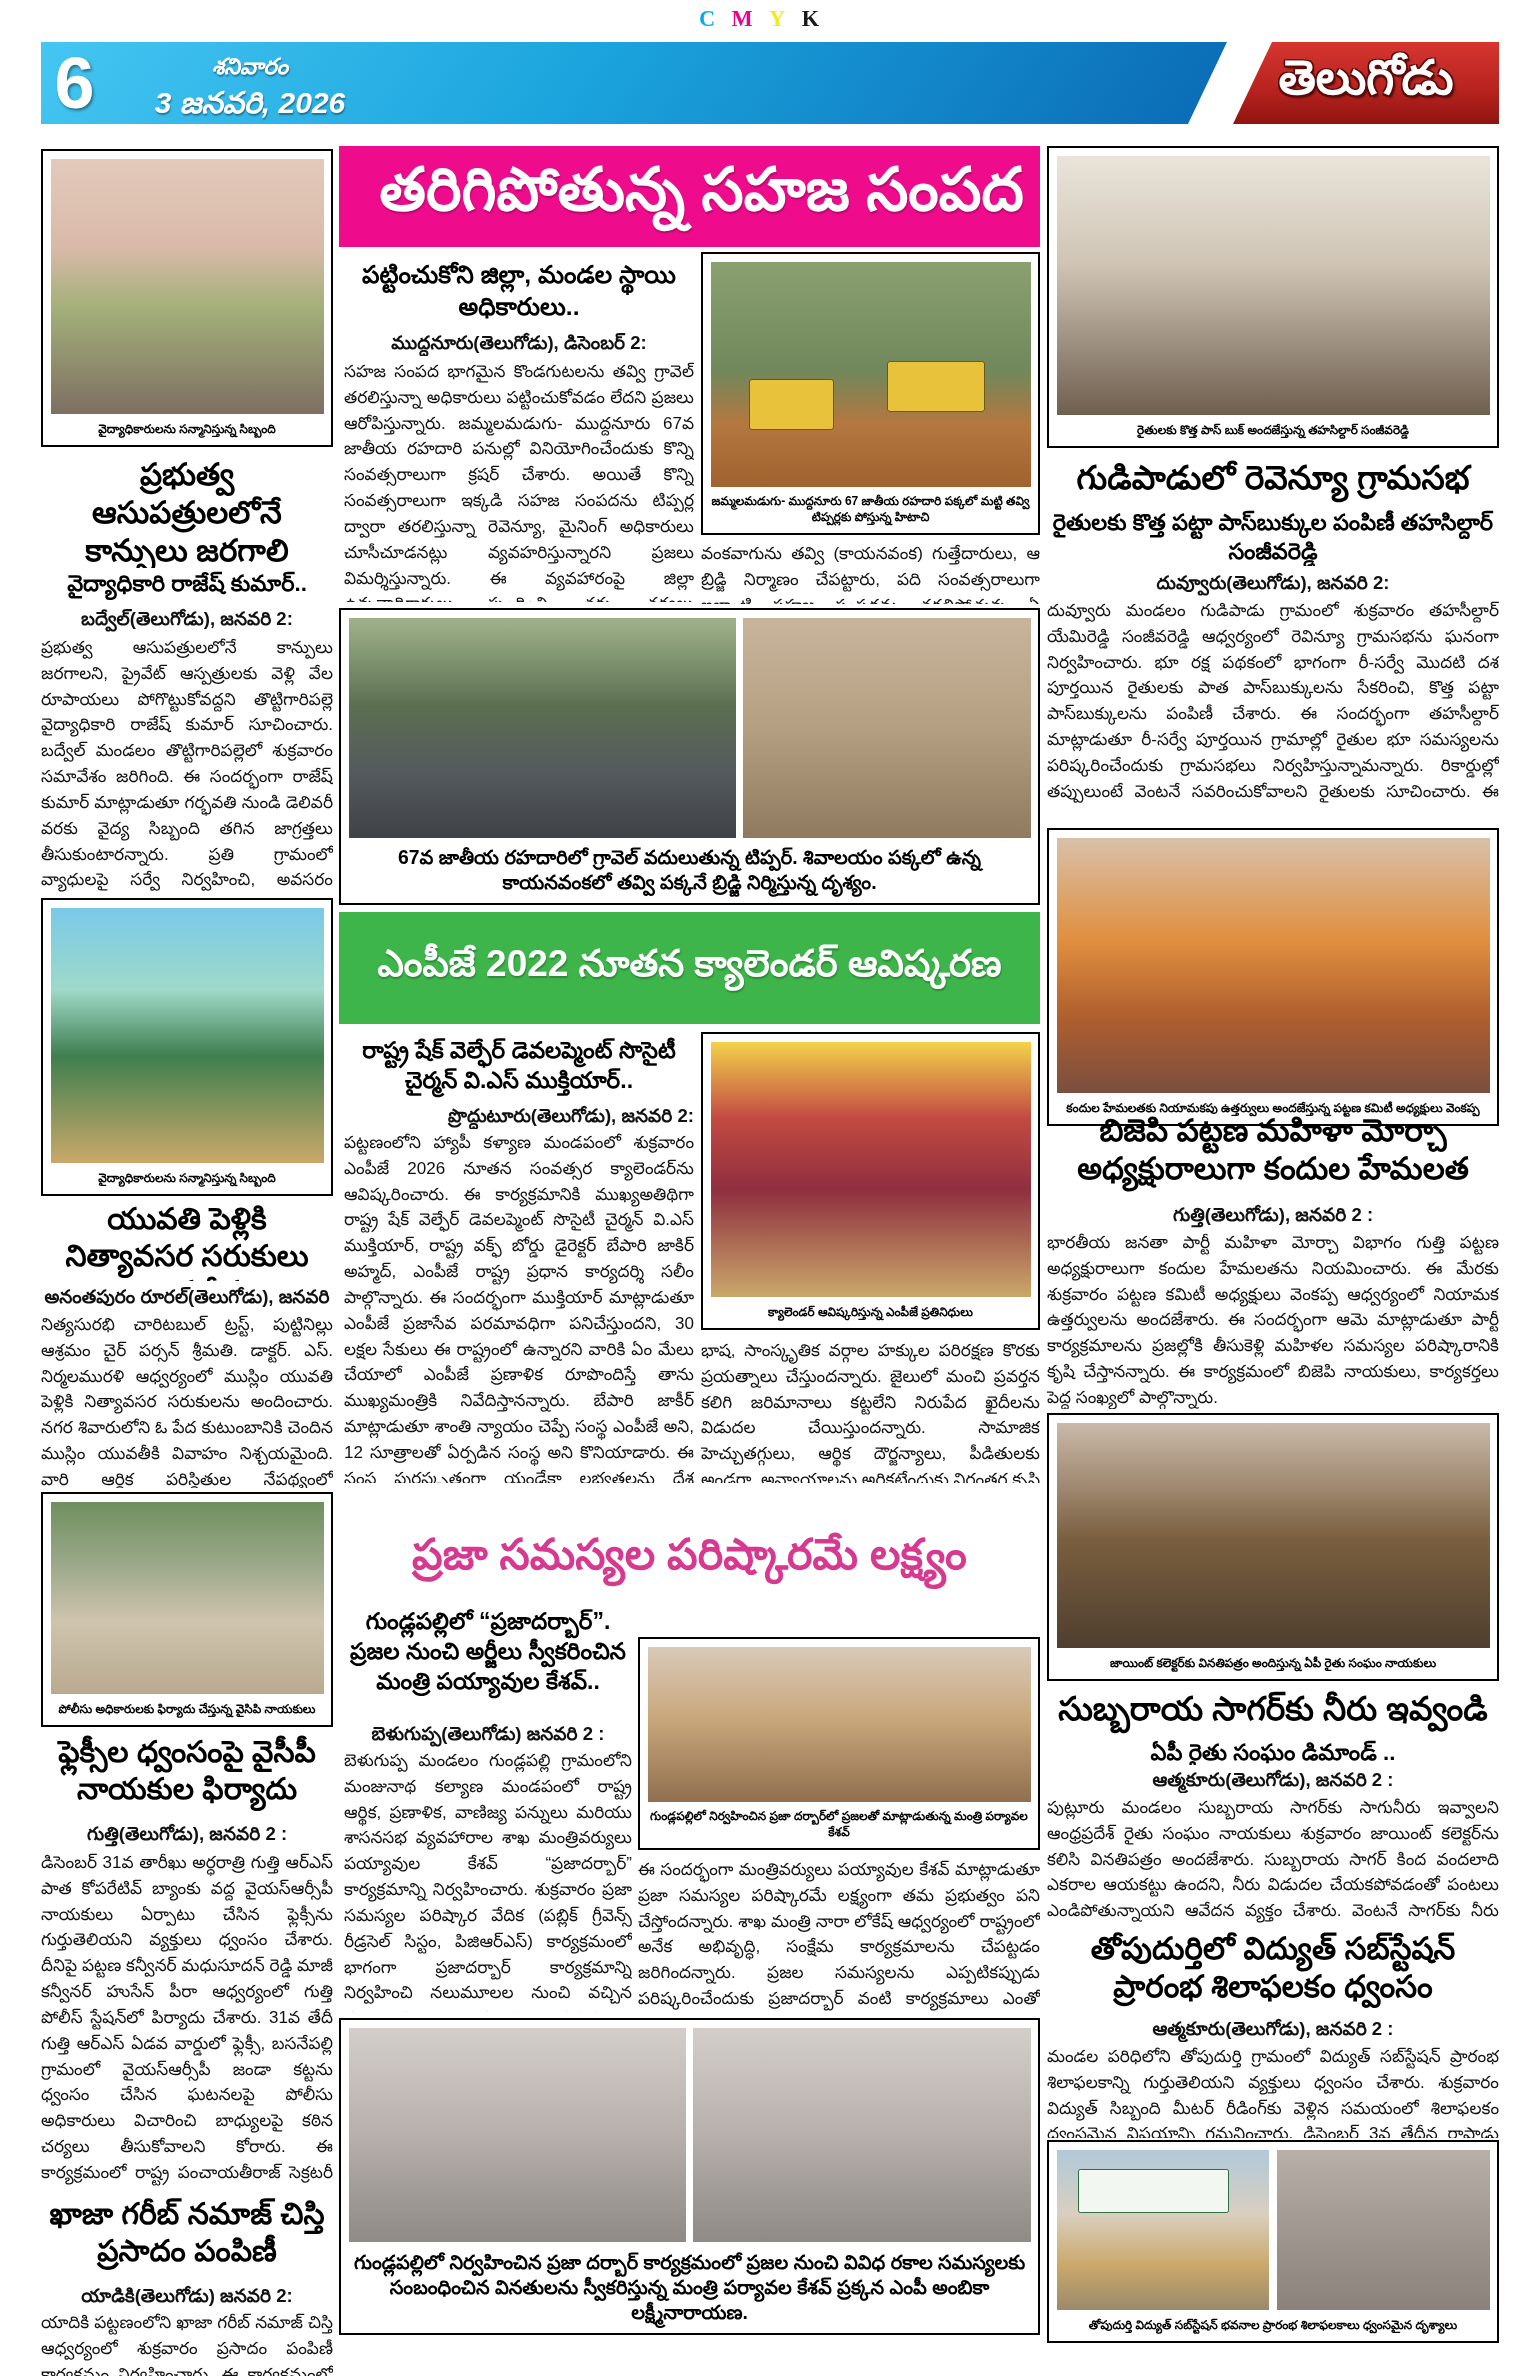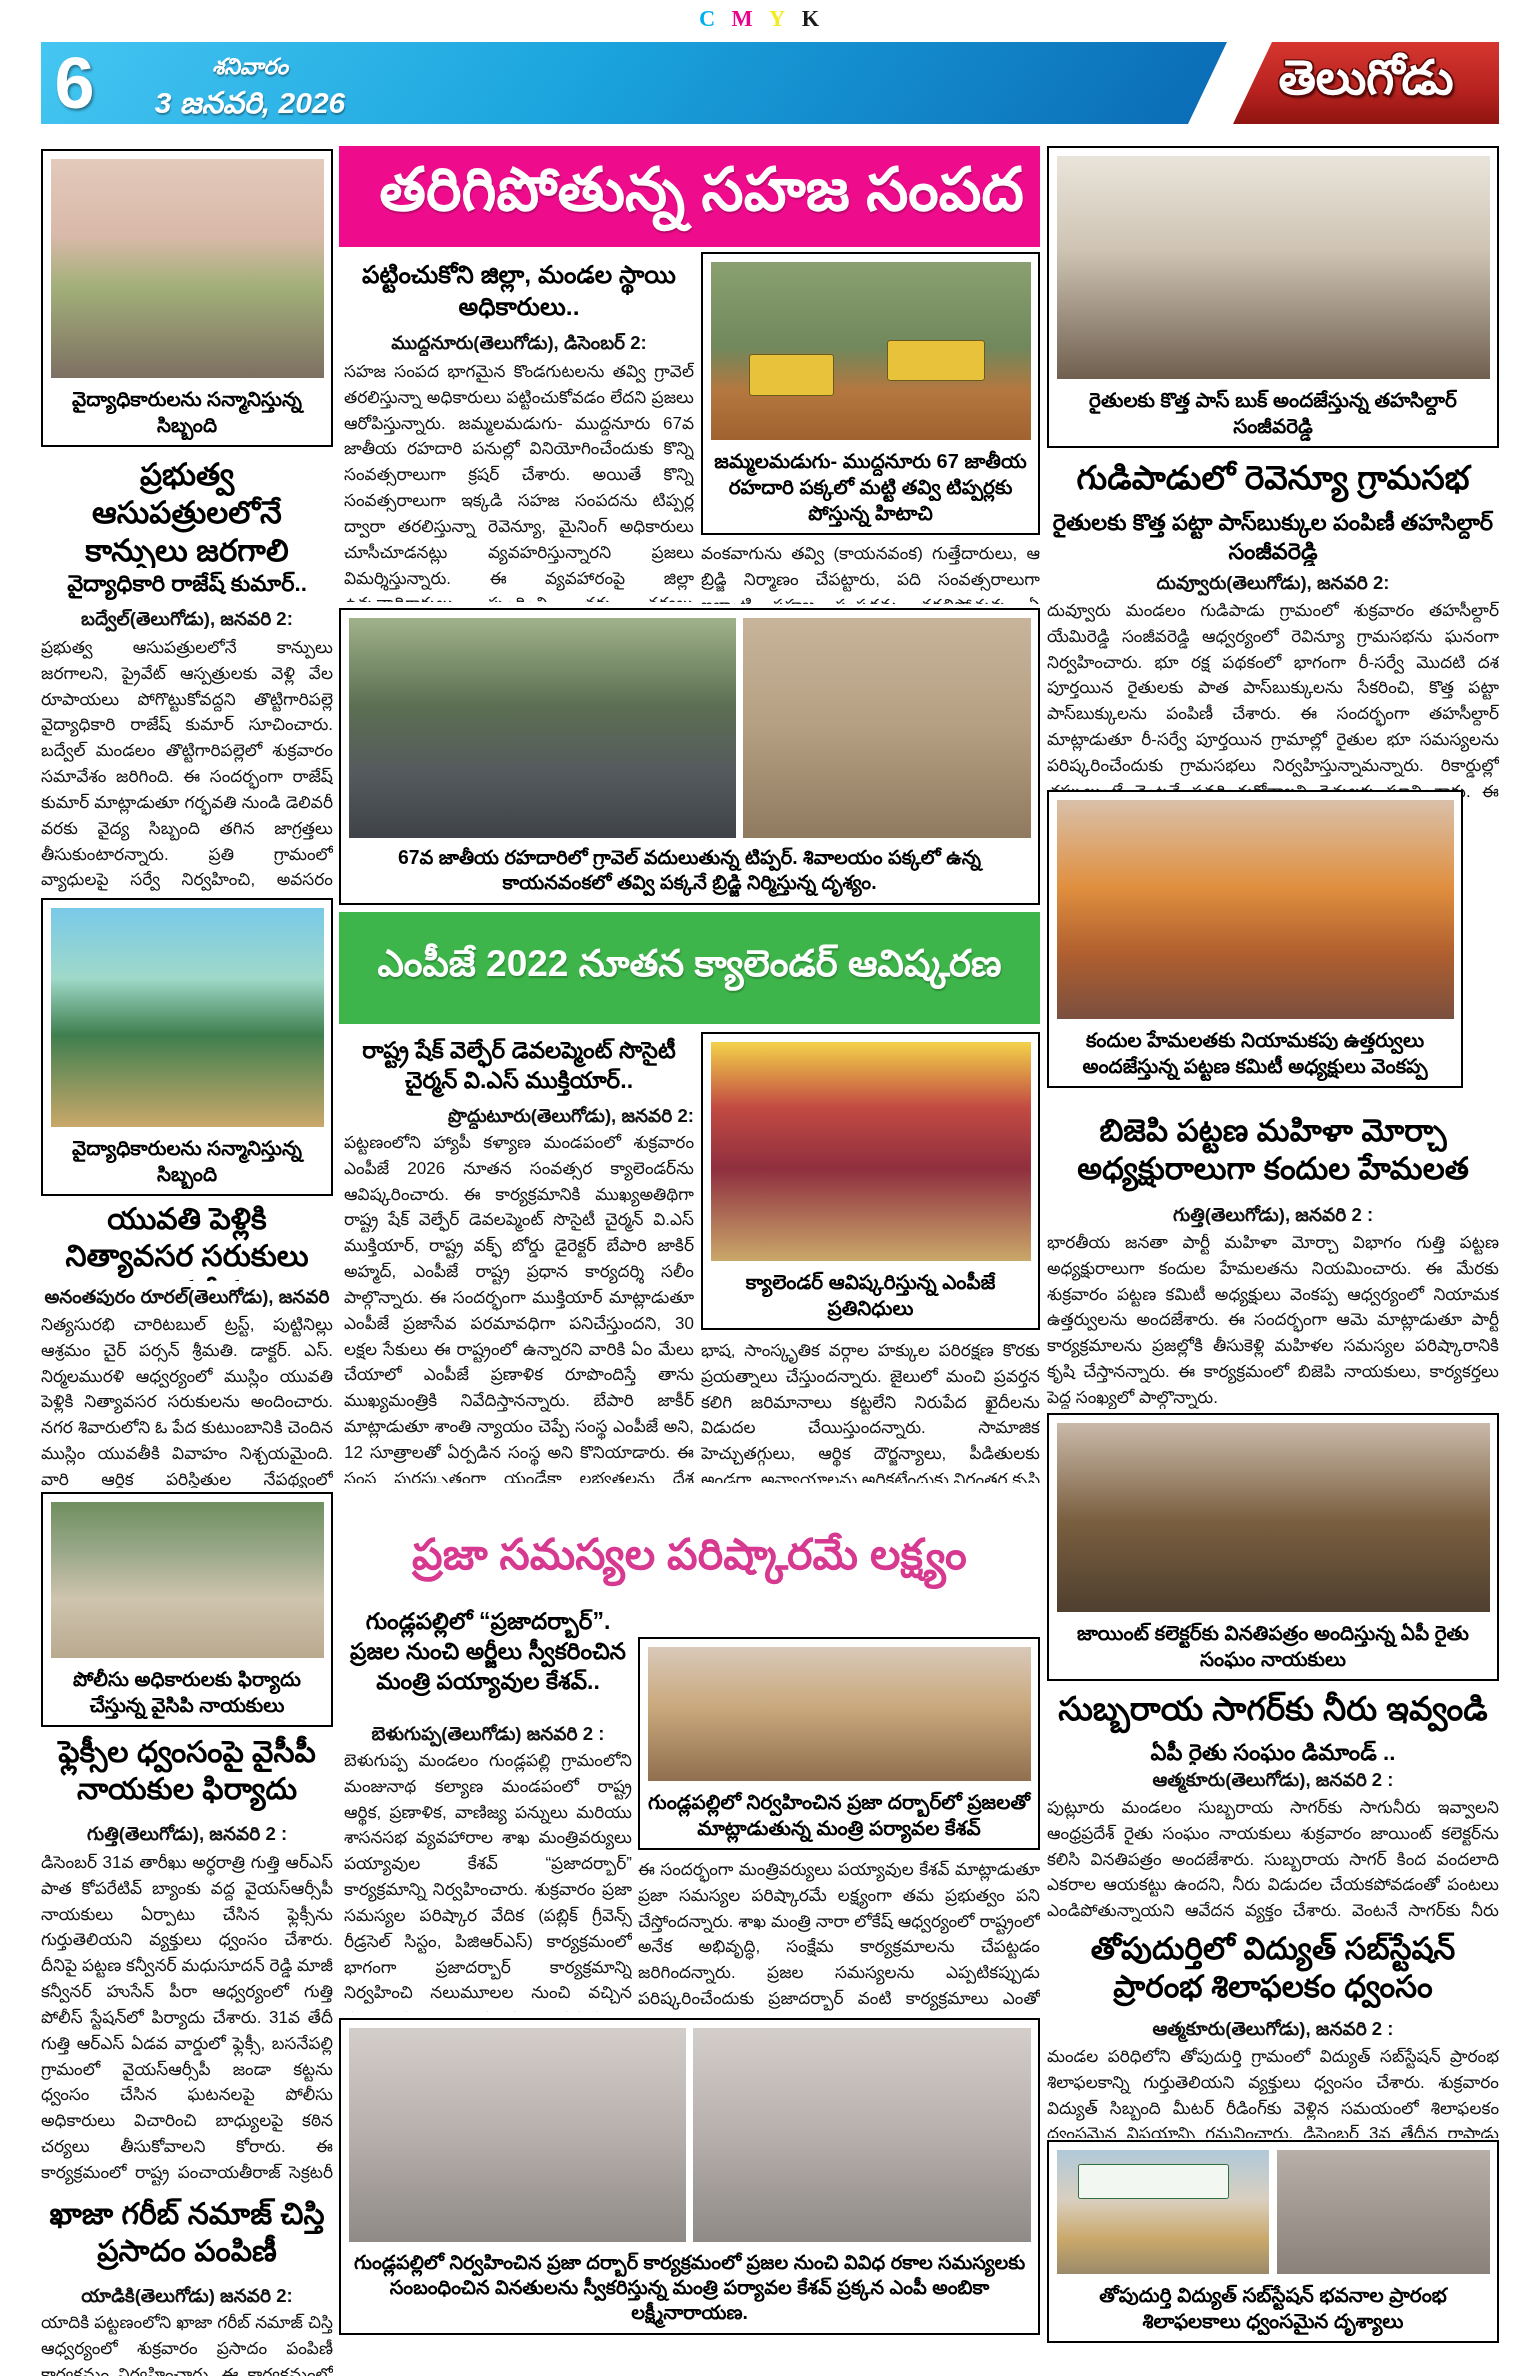--- a/index.html
+++ b/index.html
@@ -18,21 +18,21 @@
   .masthead{color:#fff;font-size:48px;font-weight:bold;
             text-shadow:-1.5px -1.5px 0 #5a0a08,1.5px -1.5px 0 #5a0a08,-1.5px 1.5px 0 #5a0a08,1.5px 1.5px 0 #5a0a08,2.2px 3px 2.2px rgba(0,0,0,.5);}
   .cmyk{display:flex;gap:16.4px;font-family:"Liberation Serif","DejaVu Serif",serif;
         font-size:22.4px;font-weight:bold;}
   
   .pbox{border:2.2px solid #000;background:#fff;padding:7.5px;display:flex;flex-direction:column;}
   .photo{width:100%;flex:1;position:relative;overflow:hidden;}
   .prow{display:flex;gap:7.5px;flex:1;}
   .prow .photo{flex:1;}
   .caption{font-weight:bold;text-align:center;font-size:19.4px;line-height:1.3;padding-top:7.5px;color:#000;}
-  .caption.sm{font-size:20px;}
+  .caption.sm{font-size:12px;}
   
   .headline{font-weight:bold;text-align:center;color:#000;line-height:1.22;overflow:hidden;}
   .subhead{font-weight:bold;text-align:center;color:#000;line-height:1.3;overflow:hidden;}
   .dateline{font-weight:bold;text-align:center;font-size:18.6px;overflow:hidden;}
   .bodytx{font-size:17px;line-height:1.52;text-align:justify;overflow:hidden;color:#101010;}
   
   .banner{display:flex;align-items:center;justify-content:center;color:#fff;font-weight:bold;
           white-space:nowrap;overflow:hidden;}
   .banner-pink{background:#ee0c8c;font-size:60px;text-shadow:0.7px 1.5px 1.5px rgba(0,0,0,.25);}
   .banner-green{background:#3db54a;font-size:37px;text-shadow:0.7px 1.5px 1.5px rgba(0,0,0,.25);}
@@ -177,21 +177,21 @@
 
   <div class="abs pbox" style="left:1047px;top:146px;width:452px;height:302px;">
     <div class="photo ph-office"></div>
     <div class="caption sm">రైతులకు కొత్త పాస్ బుక్ అందజేస్తున్న తహసిల్దార్ సంజీవరెడ్డి</div>
   </div>
   <div class="abs headline" style="left:1047px;top:458px;width:452px;height:45px;font-size:33px;">గుడిపాడులో రెవెన్యూ గ్రామసభ</div>
   <div class="abs subhead" style="left:1047px;top:508px;width:452px;height:58px;font-size:22.4px;">రైతులకు కొత్త పట్టా పాస్‌బుక్కుల పంపిణీ తహసిల్దార్ సంజీవరెడ్డి</div>
   <div class="abs dateline" style="left:1047px;top:572px;width:452px;height:24px;">దువ్వూరు(తెలుగోడు), జనవరి 2:</div>
   <div class="abs bodytx" style="left:1047px;top:598px;width:452px;height:206px;">దువ్వూరు మండలం గుడిపాడు గ్రామంలో శుక్రవారం తహసీల్దార్ యేమిరెడ్డి సంజీవరెడ్డి ఆధ్వర్యంలో రెవిన్యూ గ్రామసభను ఘనంగా నిర్వహించారు. భూ రక్ష పథకంలో భాగంగా రీ-సర్వే మొదటి దశ పూర్తయిన రైతులకు పాత పాస్‌బుక్కులను సేకరించి, కొత్త పట్టా పాస్‌బుక్కులను పంపిణీ చేశారు. ఈ సందర్భంగా తహసీల్దార్ మాట్లాడుతూ రీ-సర్వే పూర్తయిన గ్రామాల్లో రైతుల భూ సమస్యలను పరిష్కరించేందుకు గ్రామసభలు నిర్వహిస్తున్నామన్నారు. రికార్డుల్లో తప్పులుంటే వెంటనే సవరించుకోవాలని రైతులకు సూచించారు. ఈ కార్యక్రమంలో రెవెన్యూ సిబ్బంది, గ్రామ సర్వేయర్, వీఆర్వోలు మరియు రైతులు పాల్గొన్నారు.</div>
 
-  <div class="abs pbox" style="left:1047px;top:790px;width:416px;height:298px;">
+  <div class="abs pbox" style="left:1047px;top:828px;width:452px;height:298px;">
     <div class="photo ph-bjp"></div>
     <div class="caption sm">కందుల హేమలతకు నియామకపు ఉత్తర్వులు అందజేస్తున్న పట్టణ కమిటీ అధ్యక్షులు వెంకప్ప</div>
   </div>
   <div class="abs headline" style="left:1047px;top:1112px;width:452px;height:85px;font-size:31px;">బిజెపి పట్టణ మహిళా మోర్చా అధ్యక్షురాలుగా కందుల హేమలత</div>
   <div class="abs dateline" style="left:1047px;top:1204px;width:452px;height:24px;">గుత్తి(తెలుగోడు), జనవరి 2 :</div>
   <div class="abs bodytx" style="left:1047px;top:1230px;width:452px;height:179px;">భారతీయ జనతా పార్టీ మహిళా మోర్చా విభాగం గుత్తి పట్టణ అధ్యక్షురాలుగా కందుల హేమలతను నియమించారు. ఈ మేరకు శుక్రవారం పట్టణ కమిటీ అధ్యక్షులు వెంకప్ప ఆధ్వర్యంలో నియామక ఉత్తర్వులను అందజేశారు. ఈ సందర్భంగా ఆమె మాట్లాడుతూ పార్టీ కార్యక్రమాలను ప్రజల్లోకి తీసుకెళ్లి మహిళల సమస్యల పరిష్కారానికి కృషి చేస్తానన్నారు. ఈ కార్యక్రమంలో బిజెపి నాయకులు, కార్యకర్తలు పెద్ద సంఖ్యలో పాల్గొన్నారు.</div>
 
   <div class="abs pbox" style="left:1047px;top:1413px;width:452px;height:268px;">
     <div class="photo ph-desk"></div>
     <div class="caption sm">జాయింట్ కలెక్టర్‌కు వినతిపత్రం అందిస్తున్న ఏపీ రైతు సంఘం నాయకులు</div>

